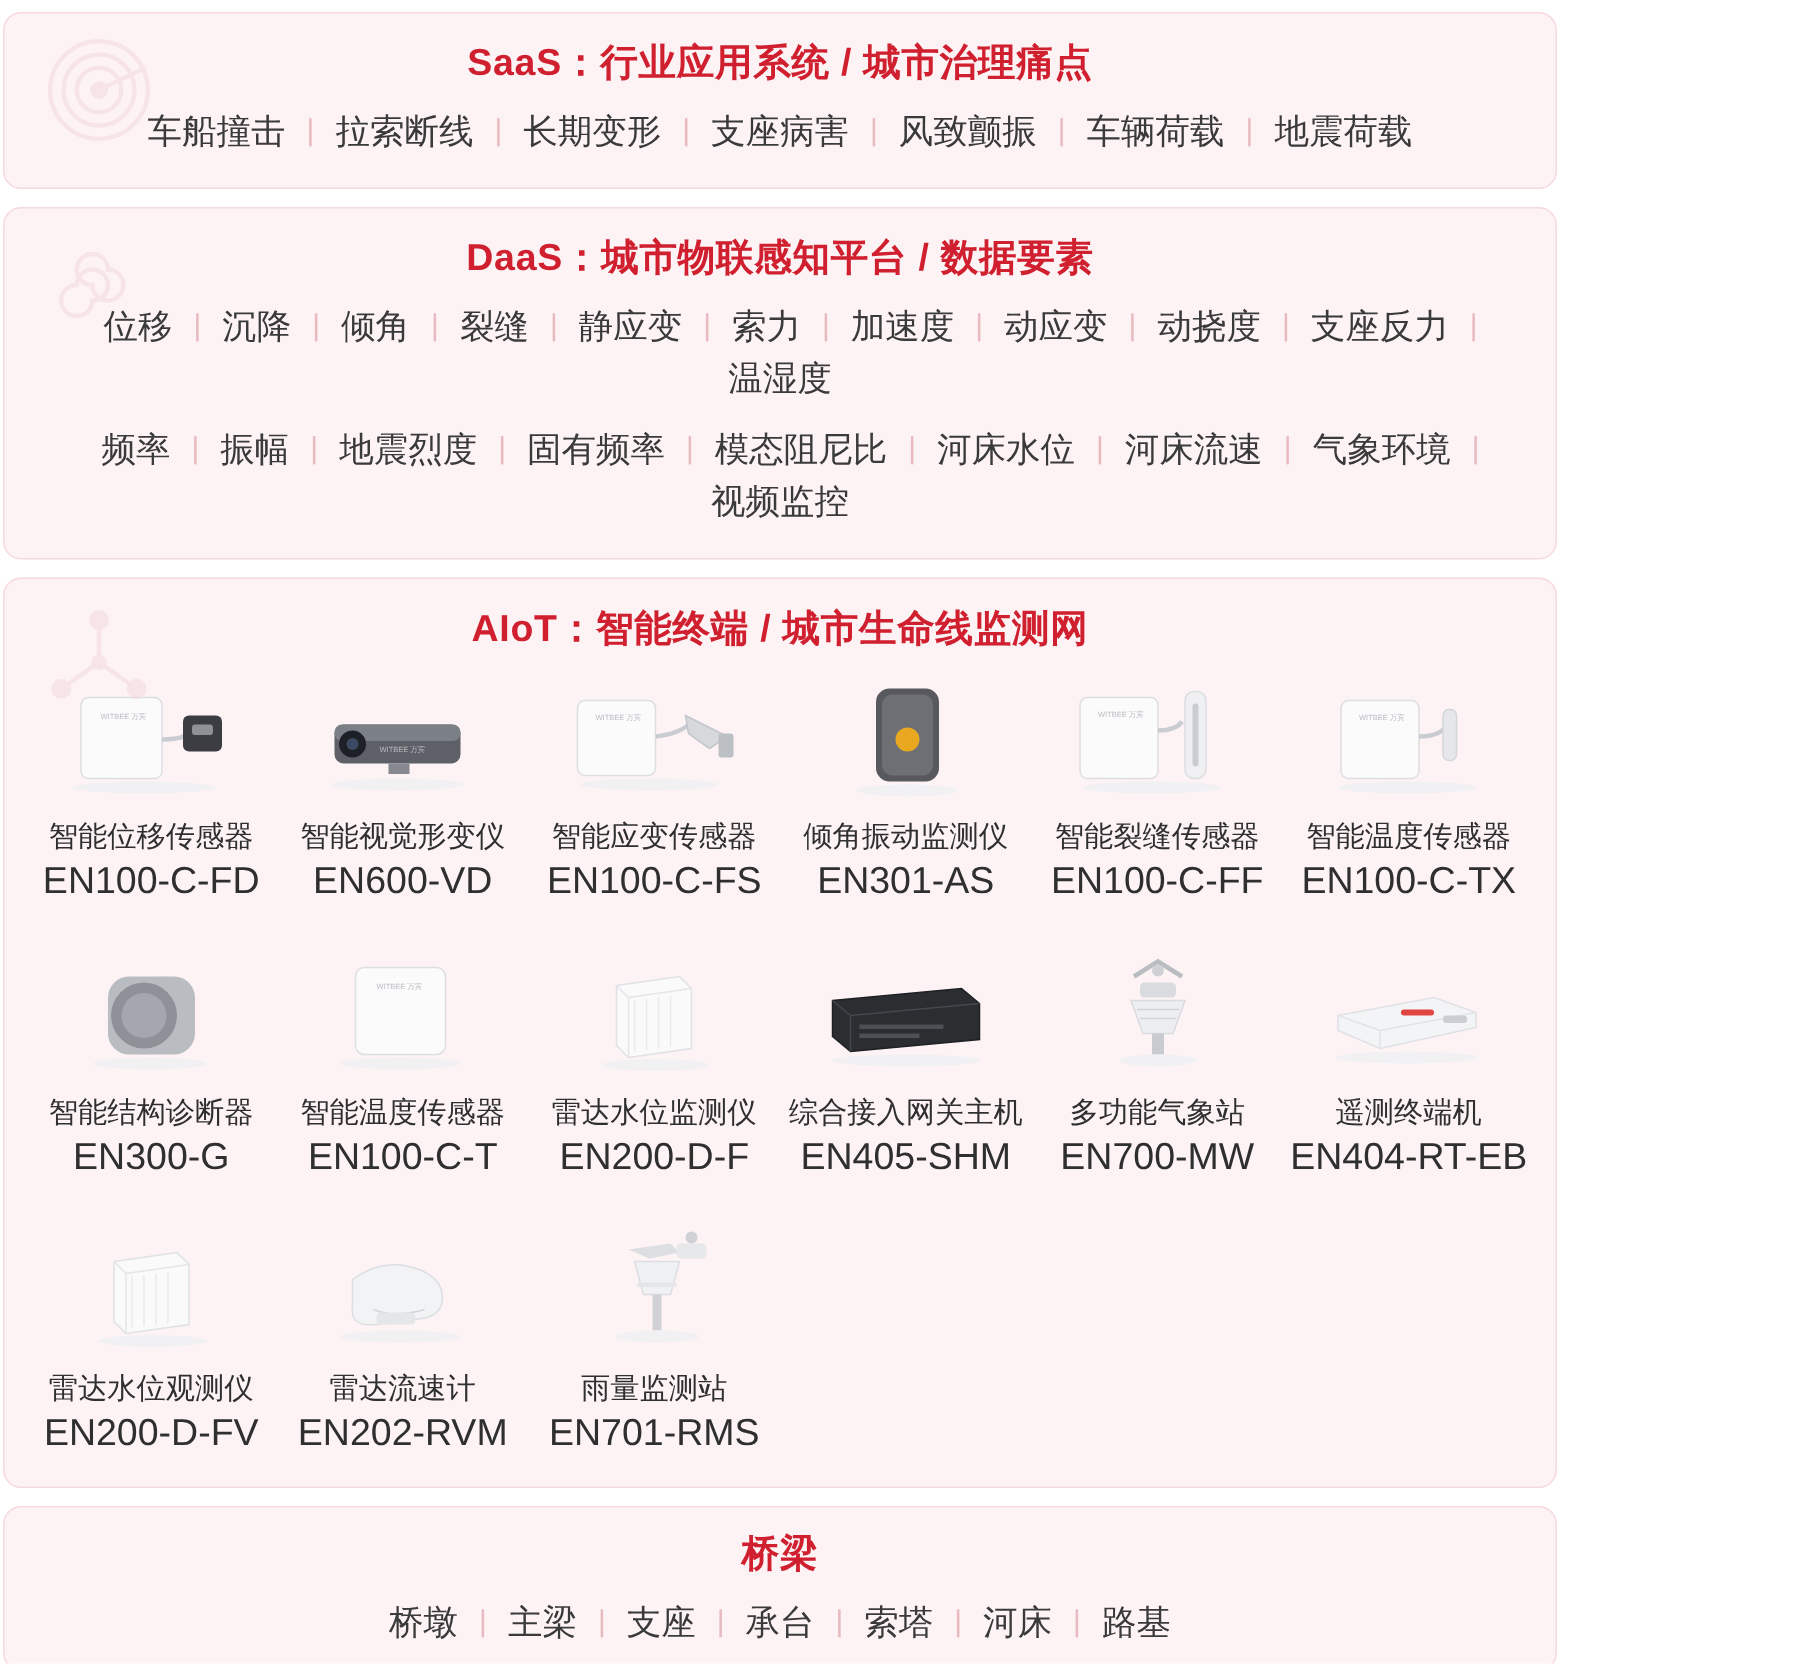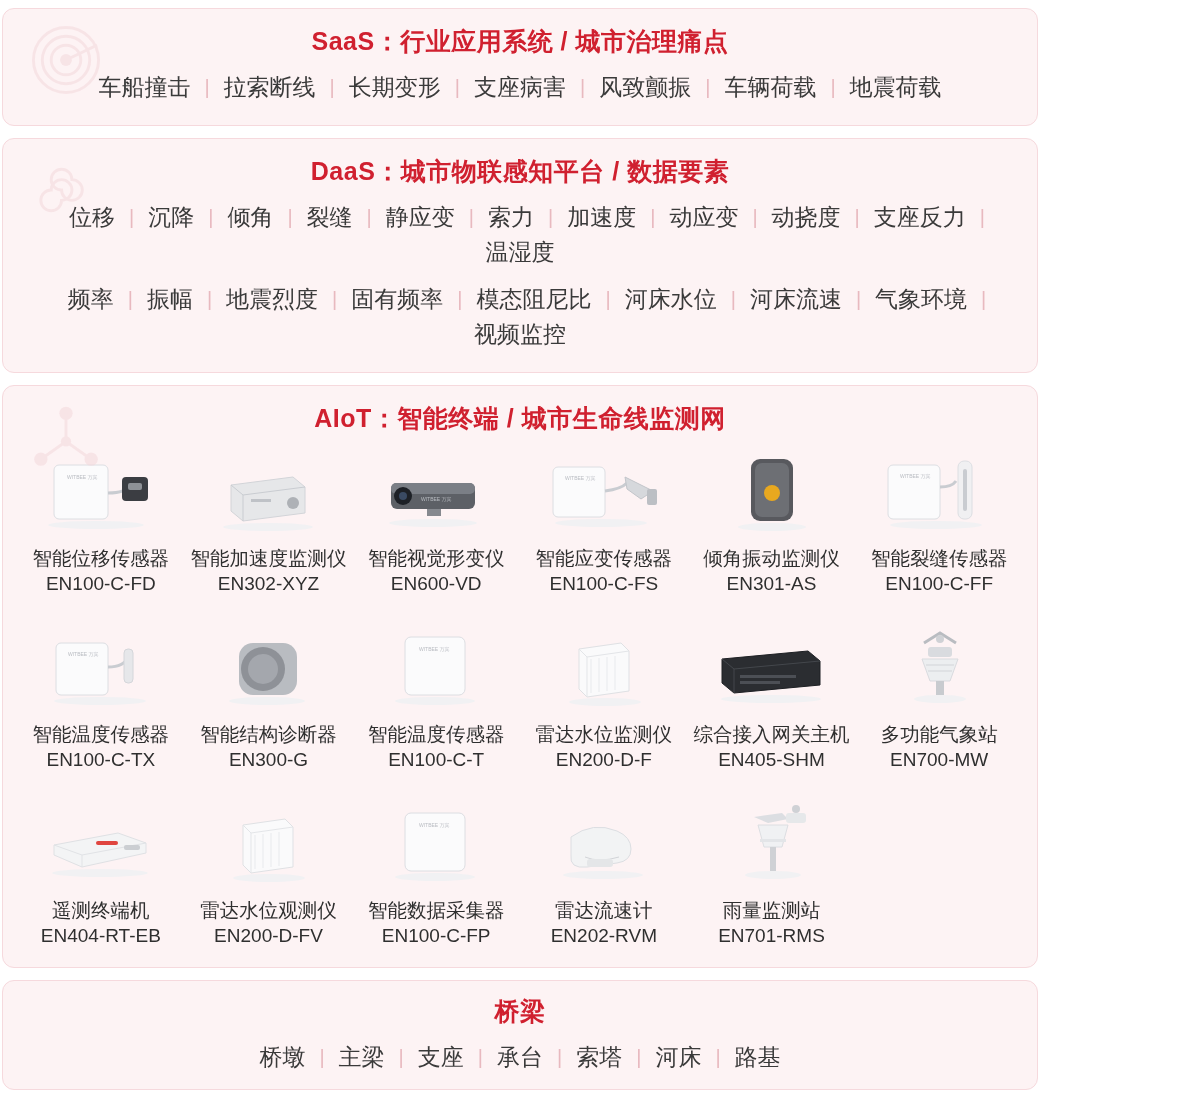--- a/index.html
+++ b/index.html
@@ -95,21 +95,21 @@
     margin-bottom: 6px;
   }
   .device-name {
     font-size: 19.5px;
     color: #2f2f2f;
     line-height: 1.35;
     text-align: center;
     white-space: nowrap;
   }
   .device-model {
-    font-size: 19px;
+    font-size: 25px;
     color: #2f2f2f;
     line-height: 1.35;
     text-align: right;
     white-space: nowrap;
   }
   
   #bridge-panel .panel-title { font-size: 25px; padding-top: 14px; text-align: center;}
   #bridge-panel .tag-row { padding-bottom: 14px; align-items: center; }
   #bridge-panel .tag { font-size: 23px; }
   .brand-label {
@@ -225,34 +225,20 @@
             <path d="M82 46 q18 0 22 -8" stroke="#c9ccd1" stroke-width="3" fill="none"></path>
             <rect x="96" y="30" width="26" height="24" rx="4" fill="#3b3d42"></rect>
             <rect x="102" y="36" width="14" height="7" rx="2" fill="#8e9196"></rect>
             <ellipse cx="70" cy="78" rx="48" ry="4" fill="#f1f1f3"></ellipse>
           </svg>
         </div>
         <div class="device-name">智能位移传感器</div>
         <div class="device-model">EN100-C-FD</div>
       </div>
 
-      <div class="device">
-        <div class="device-img">
-          <svg width="150" height="92" viewBox="0 0 150 92">
-            <path d="M38 38 L100 30 L112 40 L112 66 L50 74 L38 64 Z" fill="#e6e7e9" stroke="#d2d4d8"></path>
-            <path d="M38 38 L50 48 L50 74" fill="none" stroke="#c9ccd1"></path>
-            <path d="M50 48 L112 40" fill="none" stroke="#c9ccd1"></path>
-            <rect x="58" y="52" width="20" height="3" fill="#bfc2c7"></rect>
-            <circle cx="100" cy="56" r="6" fill="#aeb1b6"></circle>
-            <ellipse cx="75" cy="80" rx="45" ry="4" fill="#f1f1f3"></ellipse>
-          </svg>
-        </div>
-        <div class="device-name">智能加速度监测仪</div>
-        <div class="device-model">EN302-XYZ</div>
-      </div>
 
       <div class="device">
         <div class="device-img">
           <svg width="150" height="92" viewBox="0 0 150 92">
             <rect x="30" y="36" width="84" height="26" rx="6" fill="#5d6066"></rect>
             <rect x="30" y="36" width="84" height="11" rx="5" fill="#7b7f86"></rect>
             <circle cx="42" cy="49" r="9" fill="#1d2026"></circle>
             <circle cx="42" cy="49" r="4" fill="#3a4a63"></circle>
             <text class="brand-label" x="60" y="54" fill="#ffffff">WITBEE 万宾</text>
             <rect x="66" y="62" width="14" height="7" fill="#86898f"></rect>
@@ -412,31 +398,20 @@
             <path d="M50 26 L58 34 L58 74" fill="none" stroke="#e3e5e8"></path>
             <path d="M58 34 L100 28" fill="none" stroke="#e3e5e8"></path>
             <path d="M62 36 L62 70 M70 35 L70 69 M78 34 L78 68 M86 33 L86 67" stroke="#e8eaed"></path>
             <ellipse cx="76" cy="79" rx="36" ry="4" fill="#f1f1f3"></ellipse>
           </svg>
         </div>
         <div class="device-name">雷达水位观测仪</div>
         <div class="device-model">EN200-D-FV</div>
       </div>
 
-      <div class="device">
-        <div class="device-img">
-          <svg width="150" height="92" viewBox="0 0 150 92">
-            <rect x="44" y="14" width="60" height="58" rx="6" fill="#fbfbfc" stroke="#dcdee2"></rect>
-            <text class="brand-label" x="58" y="28">WITBEE 万宾</text>
-            <ellipse cx="74" cy="78" rx="40" ry="4" fill="#f1f1f3"></ellipse>
-          </svg>
-        </div>
-        <div class="device-name">智能数据采集器</div>
-        <div class="device-model">EN100-C-FP</div>
-      </div>
 
       <div class="device">
         <div class="device-img">
           <svg width="150" height="92" viewBox="0 0 150 92">
             <path d="M42 38 q22 -16 46 -6 q14 6 14 18 q0 12 -14 14 l-30 4 q-18 2 -16 -12 z" fill="#f2f3f4" stroke="#dcdee2"></path>
             <path d="M56 58 q14 6 34 0" fill="none" stroke="#d2d4d8"></path>
             <rect x="58" y="60" width="26" height="8" rx="3" fill="#e4e6e8"></rect>
             <ellipse cx="74" cy="76" rx="40" ry="4" fill="#f1f1f3"></ellipse>
           </svg>
         </div>

